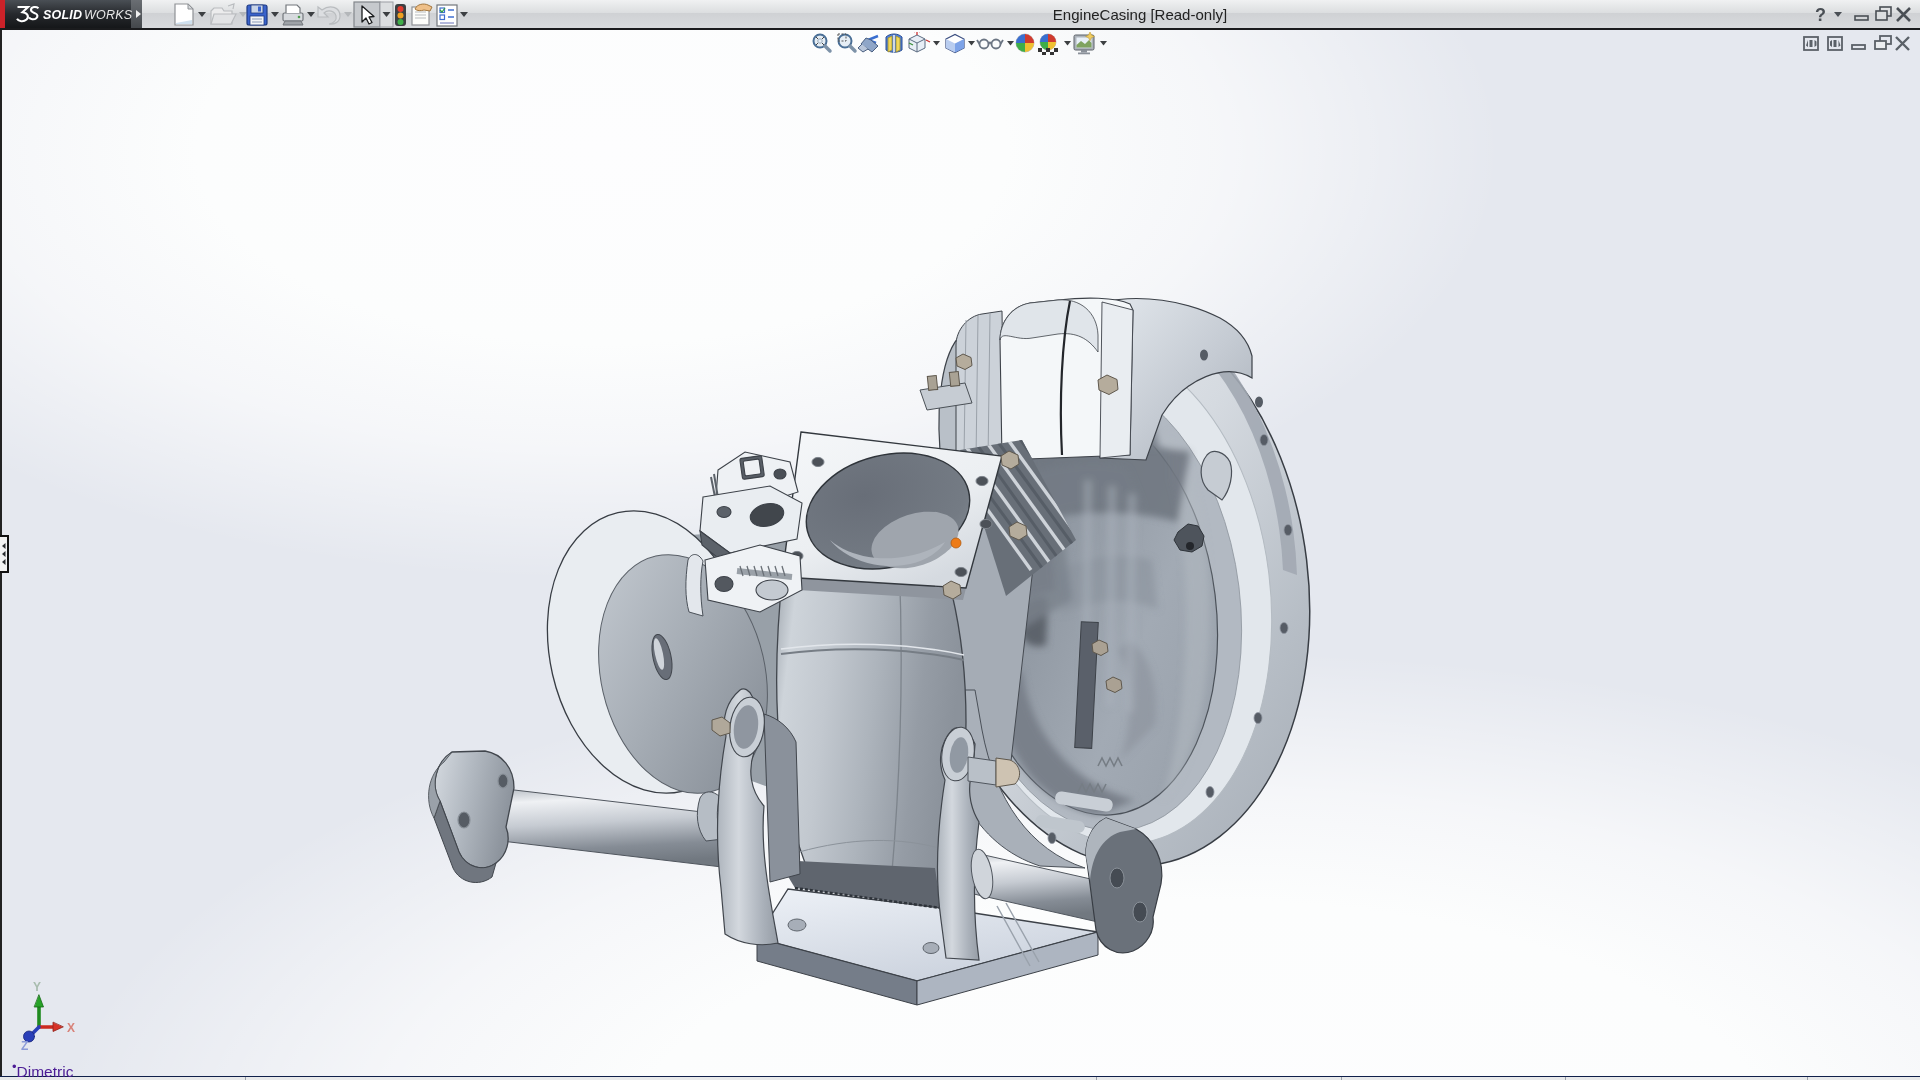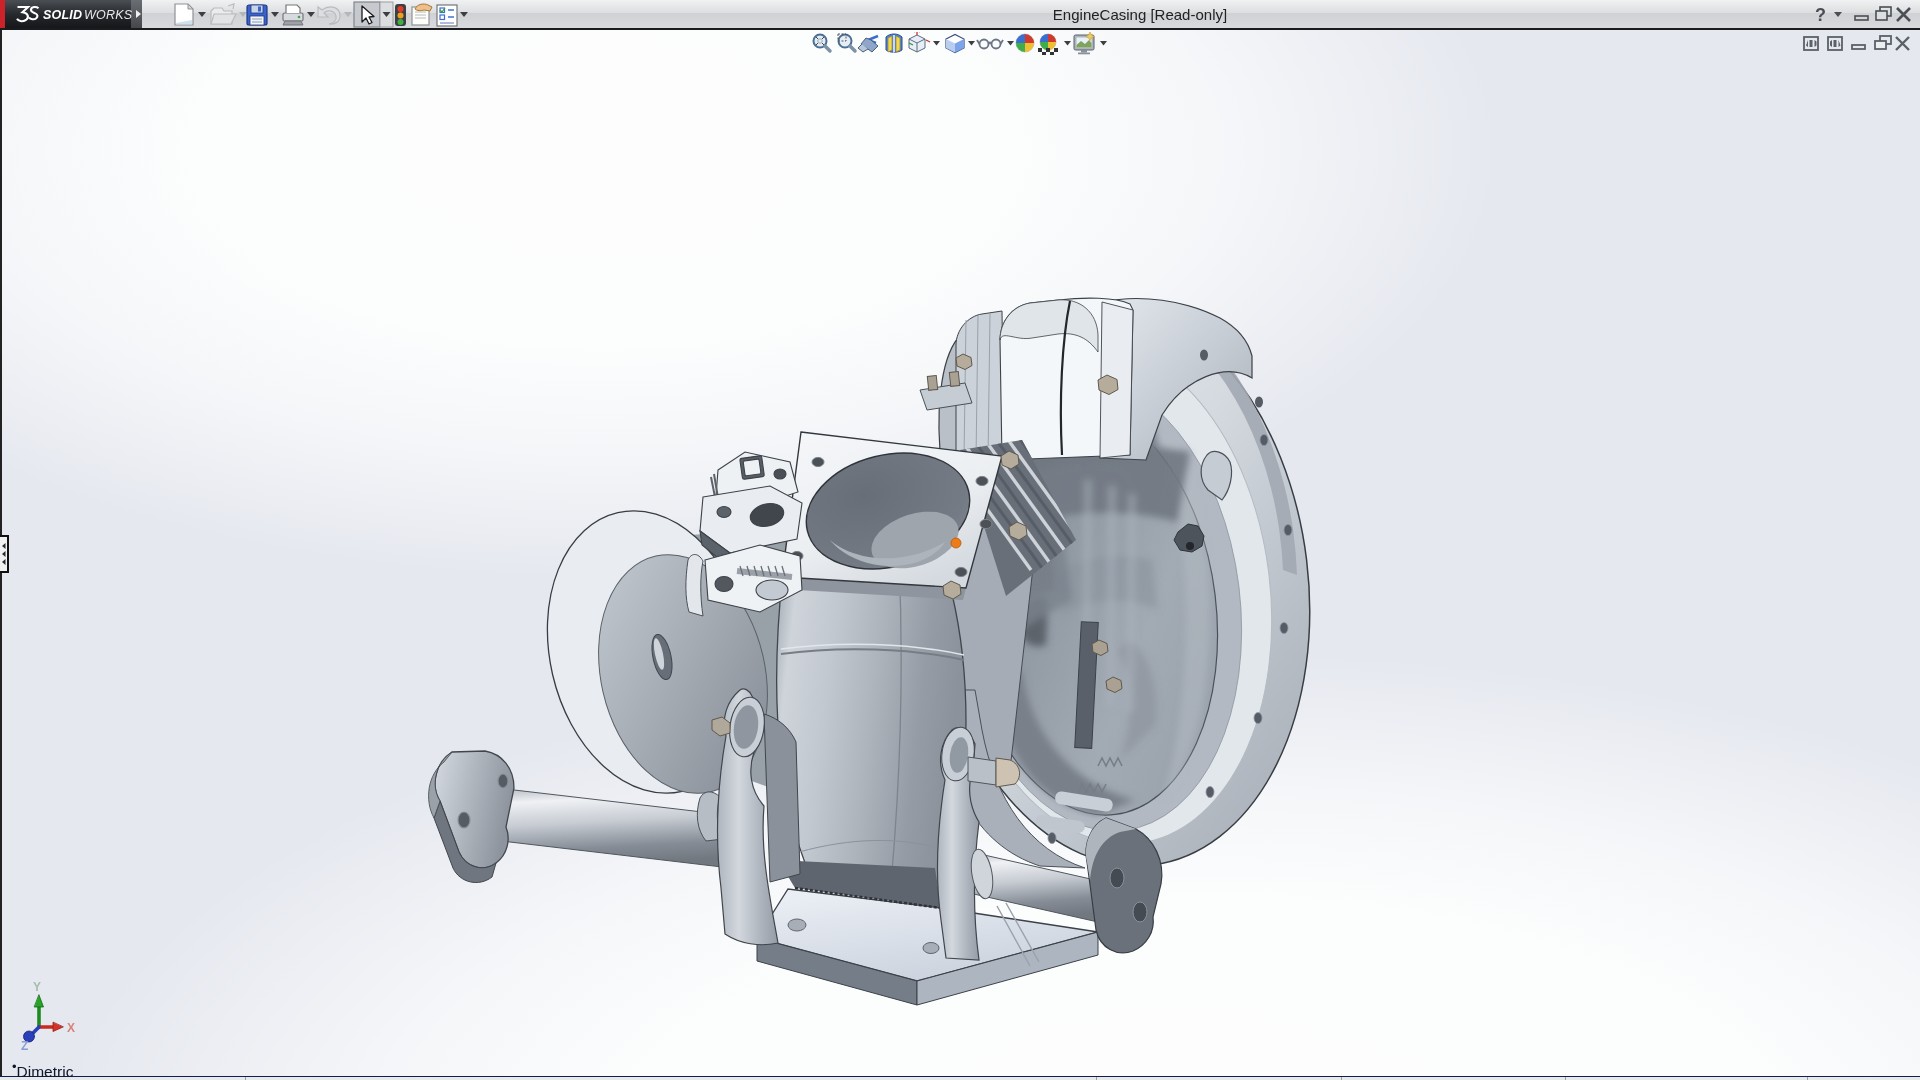--- a/index.html
+++ b/index.html
@@ -15,21 +15,21 @@
     line-height:28px;font-size:15px;color:#222;}
   #tbline{position:absolute;left:0;top:28px;width:1920px;height:2px;background:#1a1b1d;}
   #viewport{position:absolute;left:0;top:30px;width:1920px;height:1046px;
     border-left:2px solid #222;box-sizing:border-box;
     background:radial-gradient(900px 430px at 600px 120px,#fdfdfe 0%,#fcfdfd 45%,rgba(255,255,255,0.62) 70%,rgba(255,255,255,0) 100%),
       radial-gradient(1150px 500px at 1200px 1120px,#fdfdfe 0%,#fcfdfd 50%,rgba(255,255,255,0.62) 72%,rgba(255,255,255,0) 100%),
       #e5e8ef;}
   #statusbar{position:absolute;left:0;top:1076px;width:1920px;height:4px;
     background:#e8e9ea;border-top:1px solid #10204a;box-sizing:border-box;}
   .sep{position:absolute;top:1077px;width:1px;height:3px;background:#9aa0a8;}
-  #dimetric{position:absolute;left:12px;top:1059px;font-size:15.5px;color:#0f172a;}
+  #dimetric{position:absolute;left:12px;top:1059px;font-size:15.5px;color:#4c1d95;}
   #dimetric sup{font-size:13px;}
   #lefttab{position:absolute;left:0px;top:535px;width:9px;height:38px;background:#f2f2f2;
     border:2px solid #111;border-left:none;box-sizing:border-box;}
 </style>
 </head>
 <body>
 <div id="viewport"></div>
 <div id="titlebar">
   <div id="title">EngineCasing [Read-only]</div>
   <div id="redstrip"></div>

